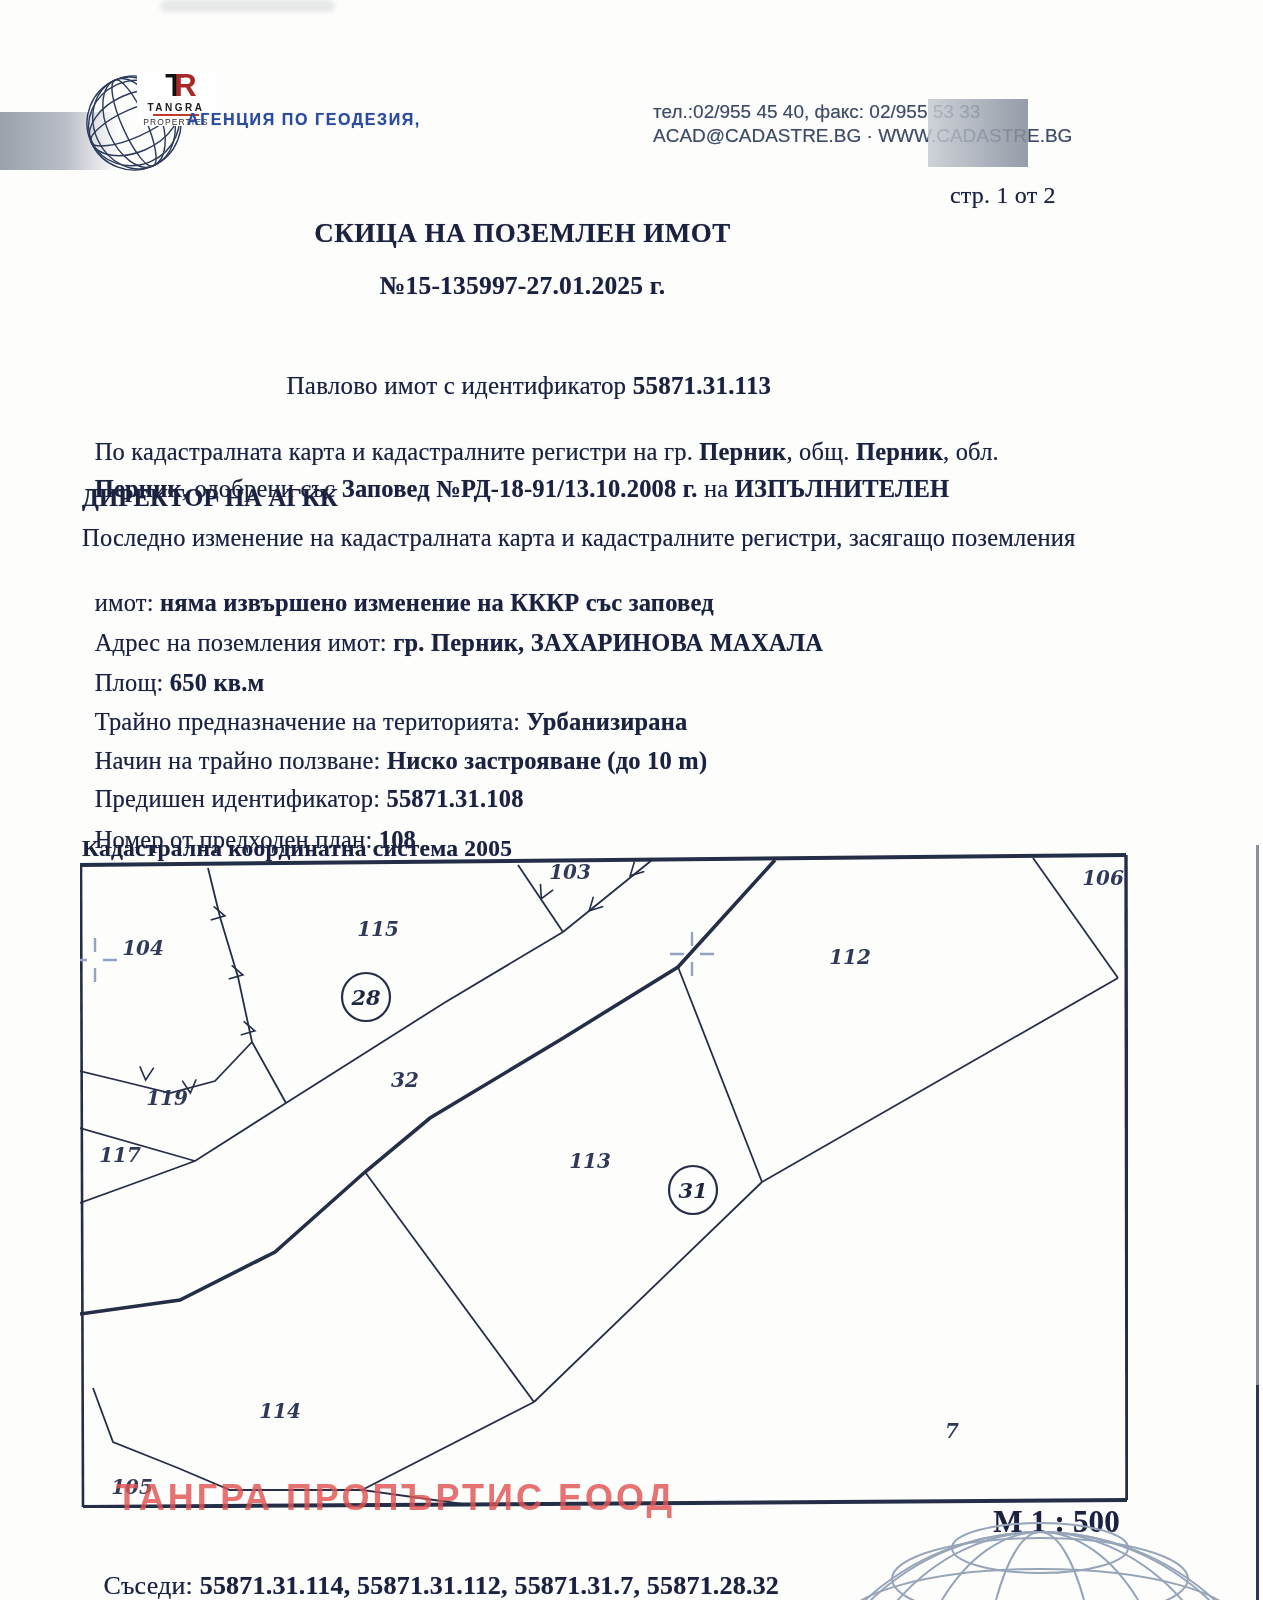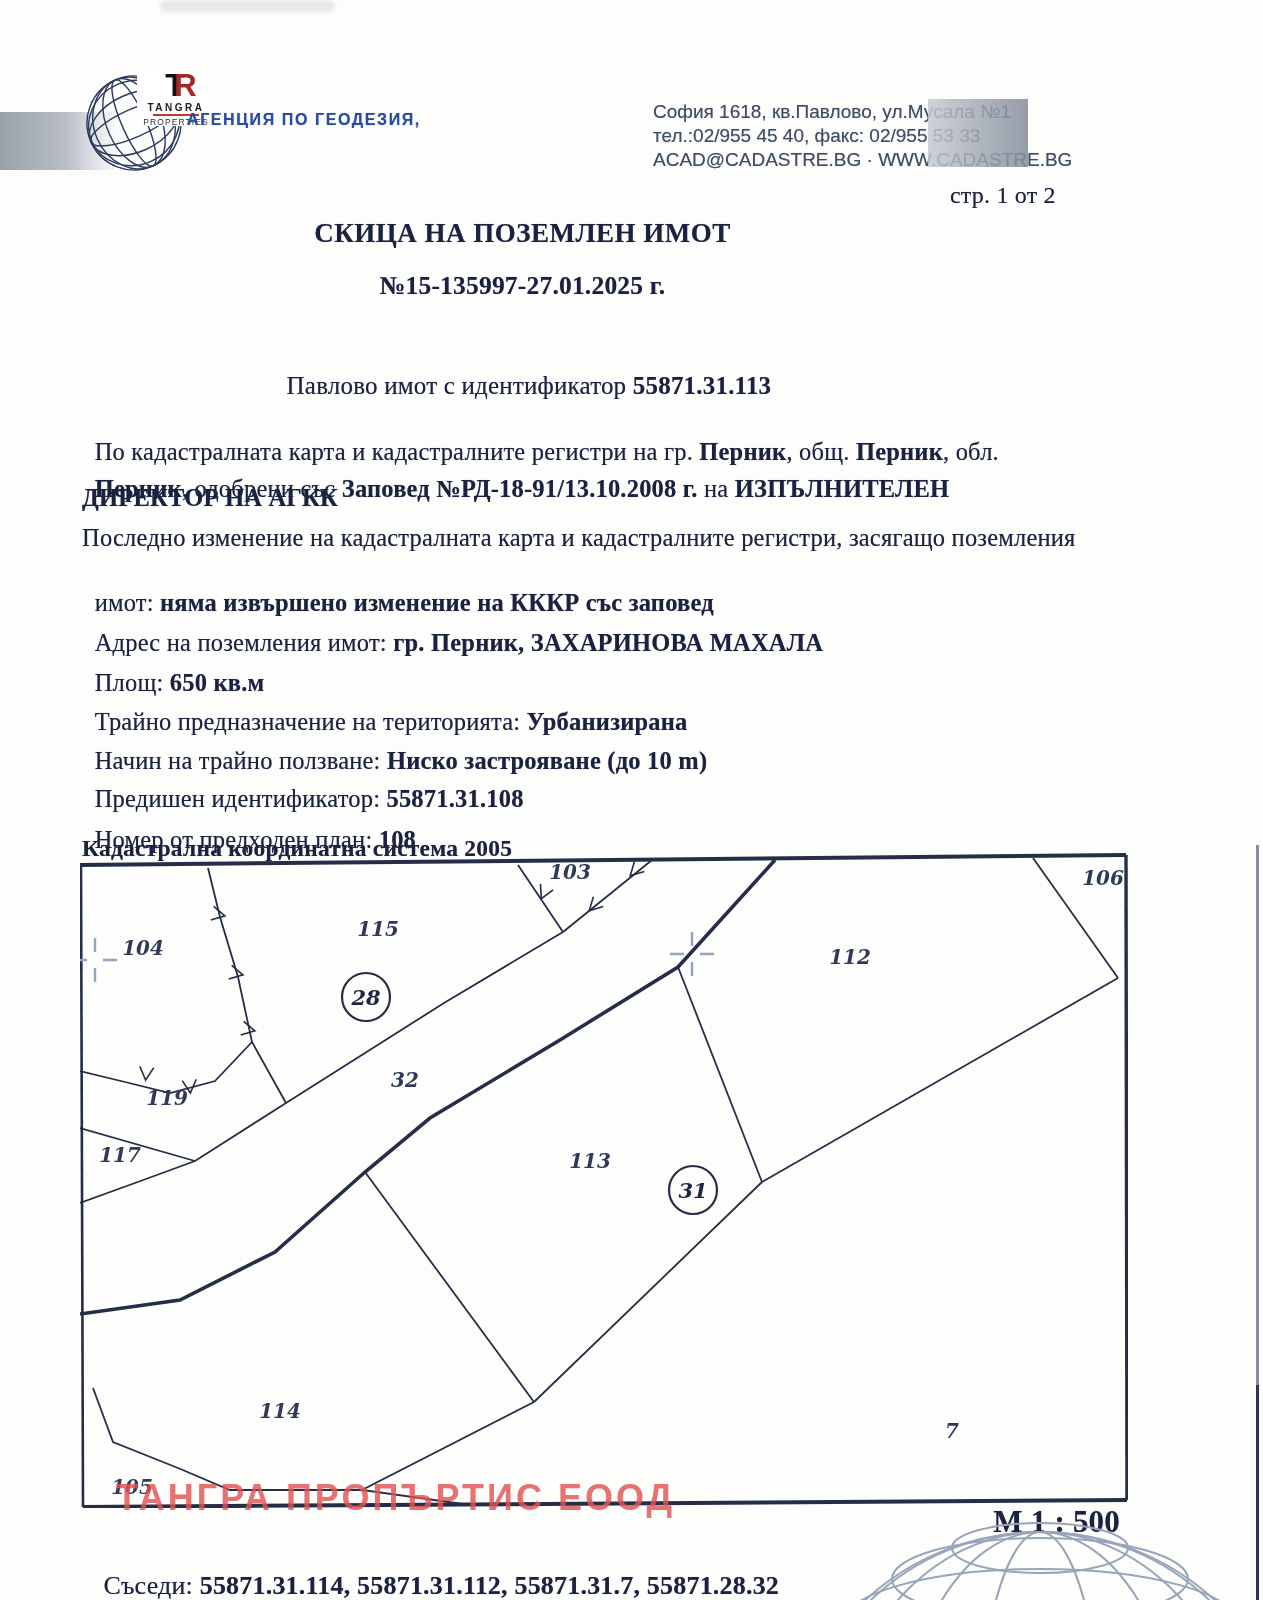--- a/index.html
+++ b/index.html
@@ -55,21 +55,20 @@
   <div class="tangra">TANGRA</div>
   <div class="tdiv"></div>
   <div class="props">PROPERTIES</div>
 </div>
 
 <div class="abs agency" style="left:187px;top:104px;">
   <div>АГЕНЦИЯ ПО ГЕОДЕЗИЯ,</div>
 </div>
 
 <div class="abs addr" style="left:653px;top:100px;">
-  <div>София 1618, кв.Павлово, ул.Мусала №1</div>
   <div>тел.:02/955 45 40, факс: 02/955 53 33</div>
   <div>ACAD@CADASTRE.BG · WWW.CADASTRE.BG</div>
 </div>
 <div class="abs gray-block" style="left:928px;top:99px;width:100px;height:68px;"></div>
 
 <div class="abs doc-text" style="left:950px;top:182px;font-size:24px;">стр. 1 от 2</div>
 
 <div class="abs doc-text b center-col" style="top:218px;font-size:27px;letter-spacing:.5px;">СКИЦА НА ПОЗЕМЛЕН ИМОТ</div>
 <div class="abs doc-text b center-col" style="top:271px;font-size:25.5px;">№15-135997-27.01.2025 г.</div>
 <div class="abs doc-text center-col" style="top:344px;font-size:25px;">

